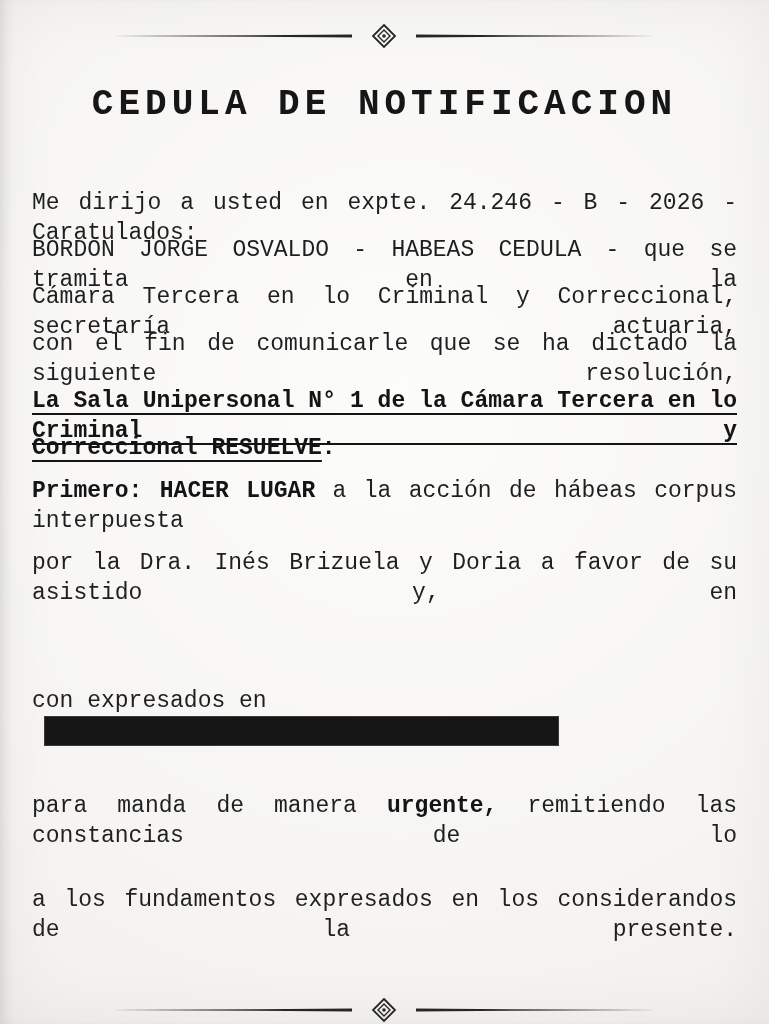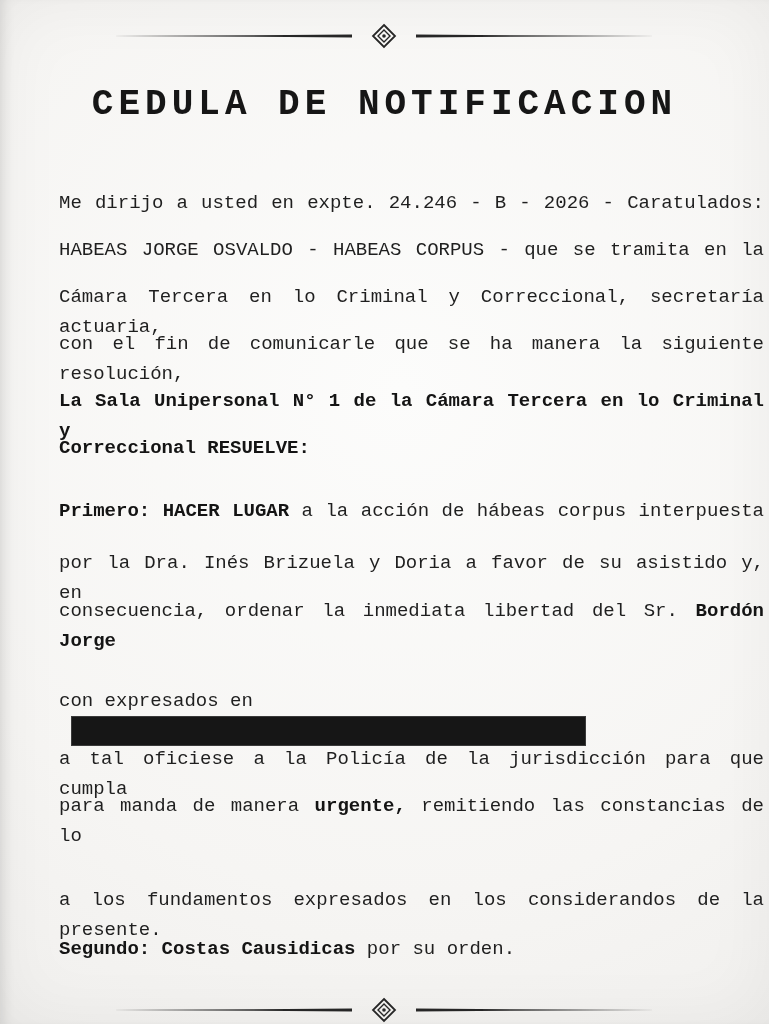--- a/index.html
+++ b/index.html
@@ -13,25 +13,25 @@
   .divider{position:absolute;left:104px;width:560px;height:28px;}
   .divider.top{top:22px;}
   .divider.bottom{top:996px;}
   .title{
     position:absolute;top:84px;left:0;width:769px;
     text-align:center;font-weight:bold;font-size:36px;letter-spacing:5px;
     color:#161616;
   }
   .line{
     position:absolute;left:32px;width:705px;height:32px;
-    font-size:19px;line-height:30px;white-space:normal;margin-left:27px;
+    font-size:23px;line-height:30px;white-space:normal;
   }
   .just{text-align:justify;text-align-last:justify;}
   .b{font-weight:bold;color:#141414;}
-  .u{text-decoration-thickness:1.5px;text-underline-offset:6px;}
+  .u{text-decoration:underline;text-decoration-thickness:1.5px;text-underline-offset:6px;}
   .redact{display:inline-block;background:#161616;vertical-align:-8px;border:1px solid #3a3a3a;}
   .redact-dni{width:147px;height:26px;margin-left:12px;}
   .redact-addr{width:513px;height:28px;margin-left:12px;}
   .orn-stroke{stroke:#262626;fill:none;}
   .orn-fill{fill:#262626;stroke:none;}
 </style>
 </head>
 <body>
 
 <div class="page">
@@ -41,47 +41,44 @@
     <polygon class="orn-fill" points="554,14 312,12.6 312,15.4"></polygon>
     <path class="orn-stroke" stroke-width="1.8" d="M280,3 L291,14 L280,25 L269,14 Z"></path>
     <path class="orn-stroke" stroke-width="1.4" d="M280,8 L286,14 L280,20 L274,14 Z"></path>
     <circle class="orn-fill" cx="280" cy="14" r="1.8"></circle>
   </svg>
 
   <div class="title">CEDULA DE NOTIFICACION</div>
 
   <div class="line just" style="top:188px"><span>Me dirijo a usted en expte. 24.246 - B - 2026 - Caratulados:</span></div>
 
-  <div class="line just" style="top:235px"><span>HABEAS JORGE OSVALDO - HABEAS CORPUS - que se tramita en la</span></div>
+  <div class="line just" style="top:235px"><span>BORDON JORGE OSVALDO - HABEAS CEDULA - que se tramita en la</span></div>
 
   <div class="line just" style="top:282px"><span>Cámara Tercera en lo Criminal y Correccional, secretaría actuaria,</span></div>
 
-  <div class="line just" style="top:329px"><span>con el fin de comunicarle que se ha manera la siguiente resolución,</span></div>
+  <div class="line just" style="top:329px"><span>con el fin de comunicarle que se ha dictado la siguiente resolución,</span></div>
 
   <div class="line just" style="top:386px"><span class="b u">La Sala Unipersonal N° 1 de la Cámara Tercera en lo Criminal y</span></div>
 
   <div class="line" style="top:433px"><span class="b u">Correccional RESUELVE</span><span class="b">:</span></div>
 
-  <div class="line just" style="top:496px"><span class="b">Primero: HACER LUGAR</span><span> a la acción de hábeas corpus interpuesta</span></div>
+  <div class="line just" style="top:476px"><span class="b">Primero: HACER LUGAR</span><span> a la acción de hábeas corpus interpuesta</span></div>
 
   <div class="line just" style="top:548px"><span>por la Dra. Inés Brizuela y Doria a favor de su asistido y, en</span></div>
 
-  <div class="line just" style="top:596px"><span>consecuencia, ordenar la inmediata libertad del Sr. </span><span class="b">Bordón Jorge</span></div>
 
 
   <div class="line" style="top:686px"><span>con expresados en</span><span class="redact redact-addr"></span></div>
 
-  <div class="line just" style="top:744px"><span>a tal oficiese a la Policía de la jurisdicción para que cumpla</span></div>
 
   <div class="line just" style="top:791px"><span>para manda de manera </span><span class="b">urgente,</span><span> remitiendo las constancias de lo</span></div>
 
 
   <div class="line just" style="top:885px"><span>a los fundamentos expresados en los considerandos de la presente.</span></div>
 
-  <div class="line" style="top:934px"><span class="b">Segundo: Costas Causidicas</span><span> por su orden.</span></div>
 
   <svg class="divider bottom" viewBox="0 0 560 28">
     <polygon class="orn-fill" points="6,14 248,12.6 248,15.4"></polygon>
     <polygon class="orn-fill" points="554,14 312,12.6 312,15.4"></polygon>
     <path class="orn-stroke" stroke-width="1.8" d="M280,3 L291,14 L280,25 L269,14 Z"></path>
     <path class="orn-stroke" stroke-width="1.4" d="M280,8 L286,14 L280,20 L274,14 Z"></path>
     <circle class="orn-fill" cx="280" cy="14" r="1.8"></circle>
   </svg>
 
 </div>

